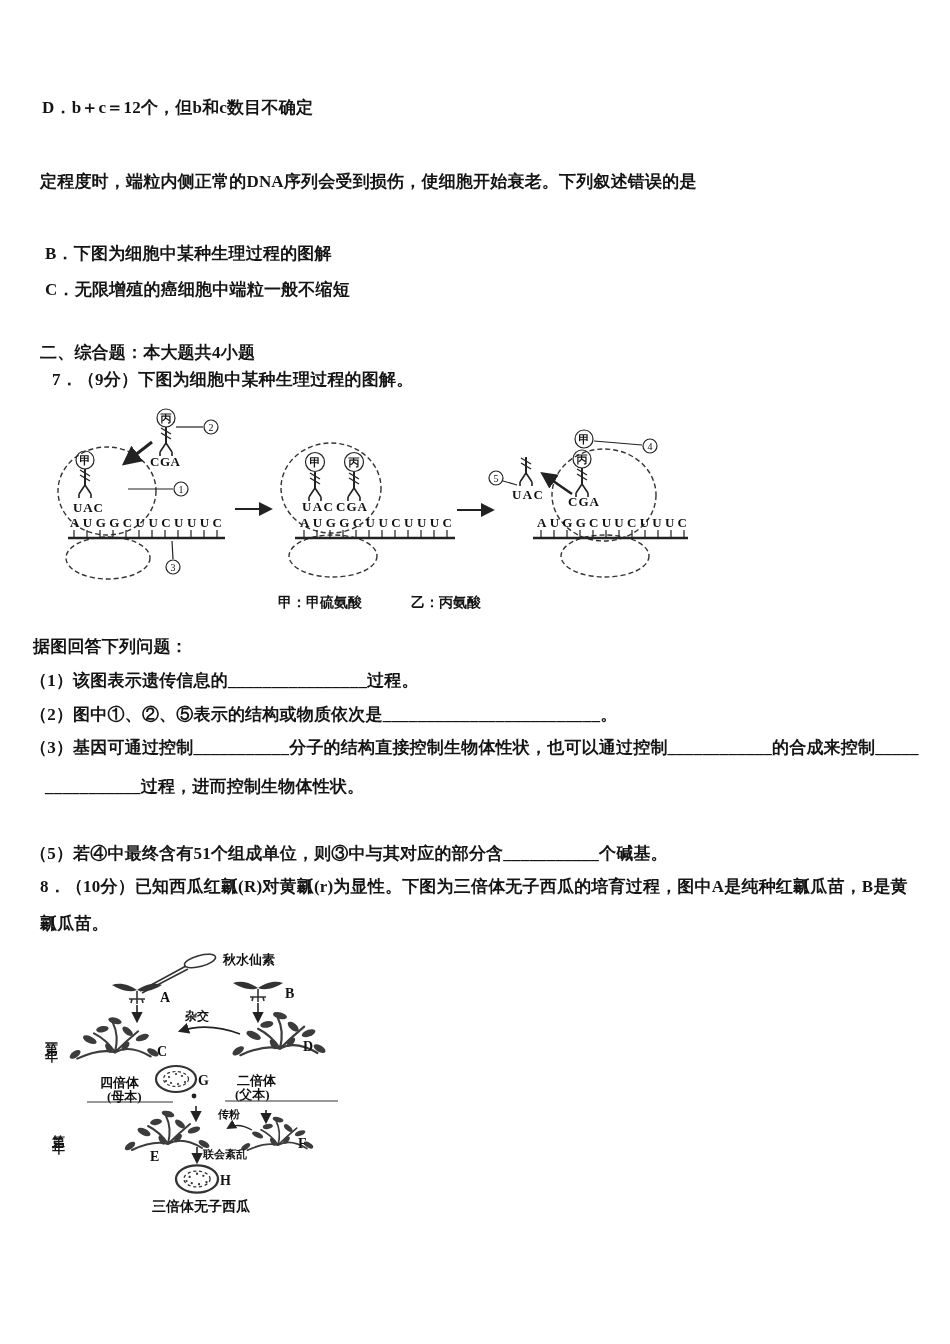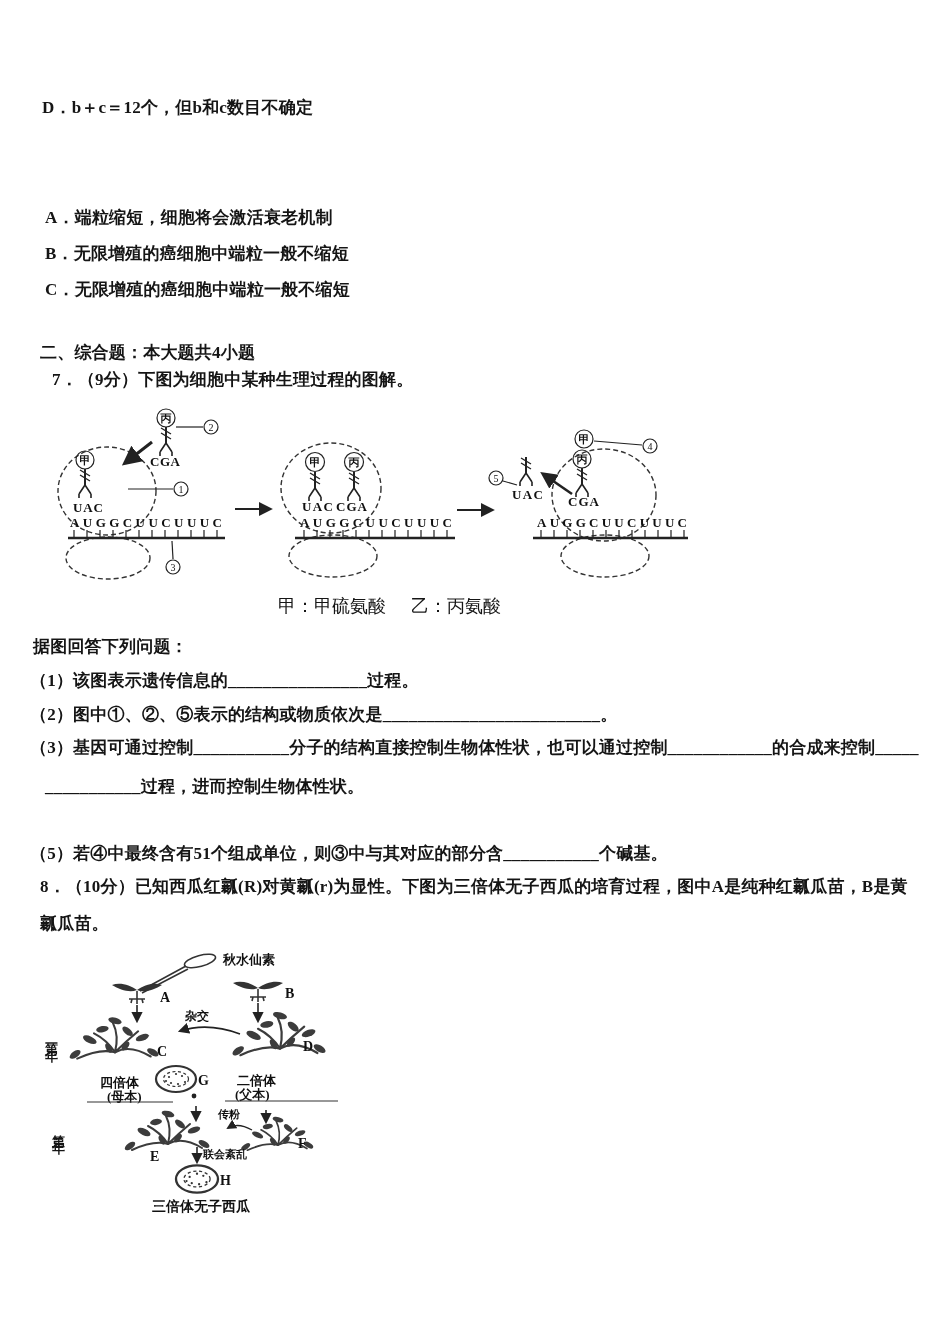--- a/index.html
+++ b/index.html
@@ -1,40 +1,40 @@
 <!DOCTYPE html>
 <html><head>
 <meta charset="utf-8">
 <style>
   html,body{margin:0;padding:0;background:#888;}
   .page{position:relative;width:950px;height:1344px;background:#ffffff;margin:0 auto;overflow:hidden;
         font-family:"Liberation Serif","DejaVu Serif",serif;color:#151515;}
   .ln{position:absolute;white-space:nowrap;font-size:17px;font-weight:600;line-height:22px;letter-spacing:0.2px;}
   .fig{position:absolute;}
-  .legend{position:absolute;white-space:nowrap;font-size:18px;font-weight:400;}
+  .legend{position:absolute;white-space:nowrap;font-size:14px;font-weight:700;}
   .vtext{position:absolute;writing-mode:vertical-rl;text-orientation:upright;font-size:13px;font-weight:700;letter-spacing:4px;line-height:13px;}
   svg text{font-family:"Liberation Serif","DejaVu Serif",serif;fill:#111;}
   .rna{font-size:13px;font-weight:700;}
   .aa{font-size:11px;font-weight:700;}
   .mk{font-size:10px;font-weight:400;}
   .plab{font-size:14px;font-weight:700;}
   .clab{font-size:13px;font-weight:700;}
   .slab{font-size:11px;font-weight:700;}
   .dash{fill:none;stroke:#333;stroke-width:1.4;stroke-dasharray:5 3;}
   .sol{fill:none;stroke:#222;stroke-width:1.2;}
   .stem{fill:none;stroke:#3c3c3c;stroke-width:2;stroke-linecap:round;}
 </style>
 </head>
 <body>
 
 <div class="page">
 
   <div class="ln" style="top:97px;left:42px">D．b＋c＝12个，但b和c数目不确定</div>
-  <div class="ln" style="top:207px;left:45px">A．端粒缩短，细胞将会激活衰老机制</div>
-  <div class="ln" style="top:243px;left:45px">B．无限增殖的癌细胞中端粒一般不缩短</div>
+  <div class="ln" style="top:171px;left:40px">定程度时，端粒内侧正常的DNA序列会受到损伤，使细胞开始衰老。下列叙述错误的是</div>
+  <div class="ln" style="top:243px;left:45px">B．下图为细胞中某种生理过程的图解</div>
   <div class="ln" style="top:279px;left:45px">C．无限增殖的癌细胞中端粒一般不缩短</div>
   <div class="ln" style="top:342px;left:40px">二、综合题：本大题共4小题</div>
   <div class="ln" style="top:369px;left:52px">7．（9分）下图为细胞中某种生理过程的图解。</div>
 
   <svg class="fig" style="left:40px;top:395px" width="680" height="205" viewBox="0 0 680 205">
     <defs>
       <marker id="ah1" viewBox="0 0 10 10" refX="8" refY="5" markerWidth="6.5" markerHeight="6.5" orient="auto-start-reverse">
         <path d="M0,0L10,5L0,10z" fill="#222"></path>
       </marker>
       <g id="trna" stroke="#222" fill="none">

